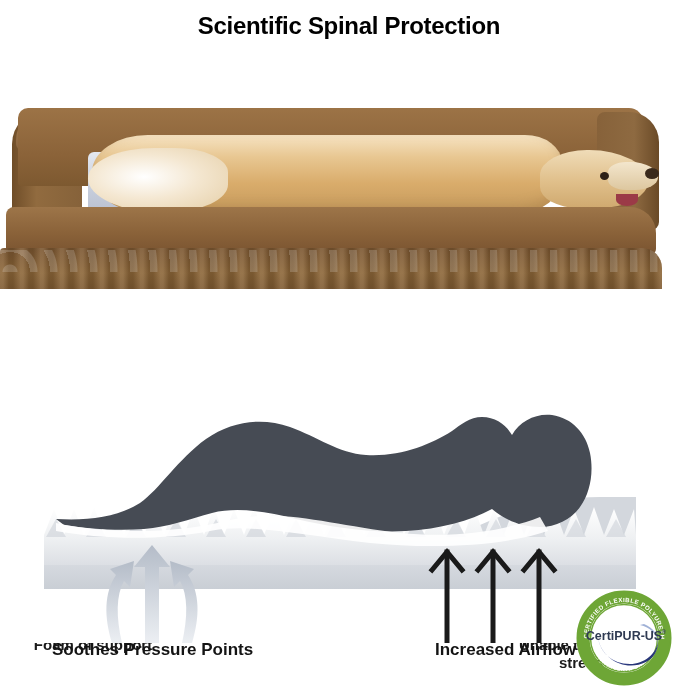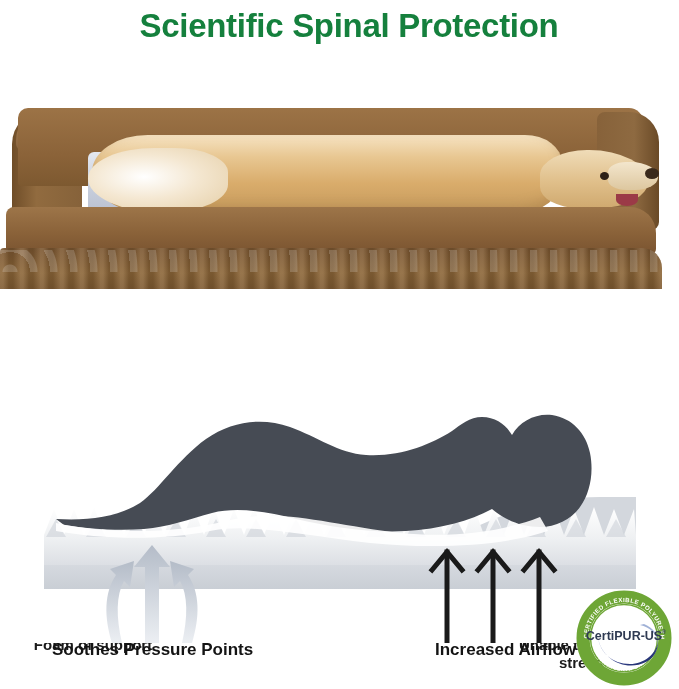--- a/index.html
+++ b/index.html
@@ -14,23 +14,23 @@
 
   
   .title-bar {
     width: 679px;
     height: 52px;
     display: flex;
     align-items: center;
     justify-content: center;
   }
   .title-text {
-    font-size: 33px;
+    font-size: 24px;
     font-weight: bold;
-    color: #15803d;
+    color: #000000;
     letter-spacing: -0.3px;
     white-space: nowrap;
     margin-left: 19px;
   }
 
   
   .hero {
     position: relative;
     width: 679px;
     height: 237px;

